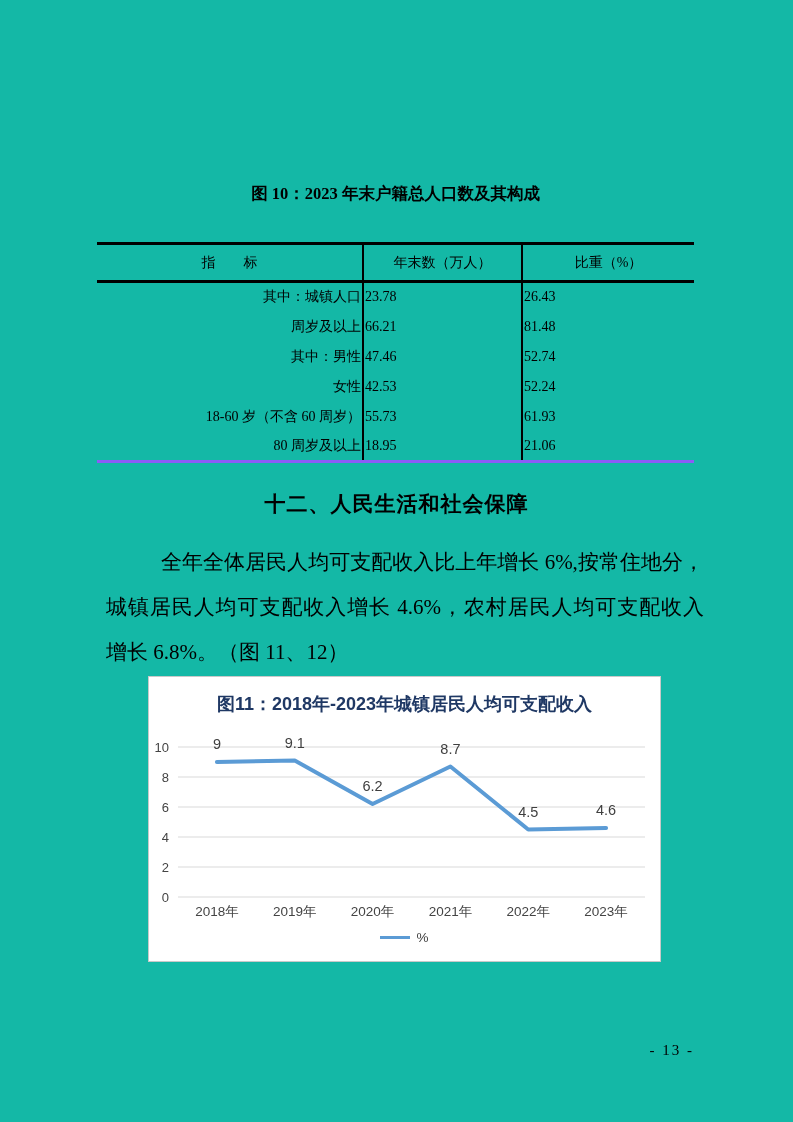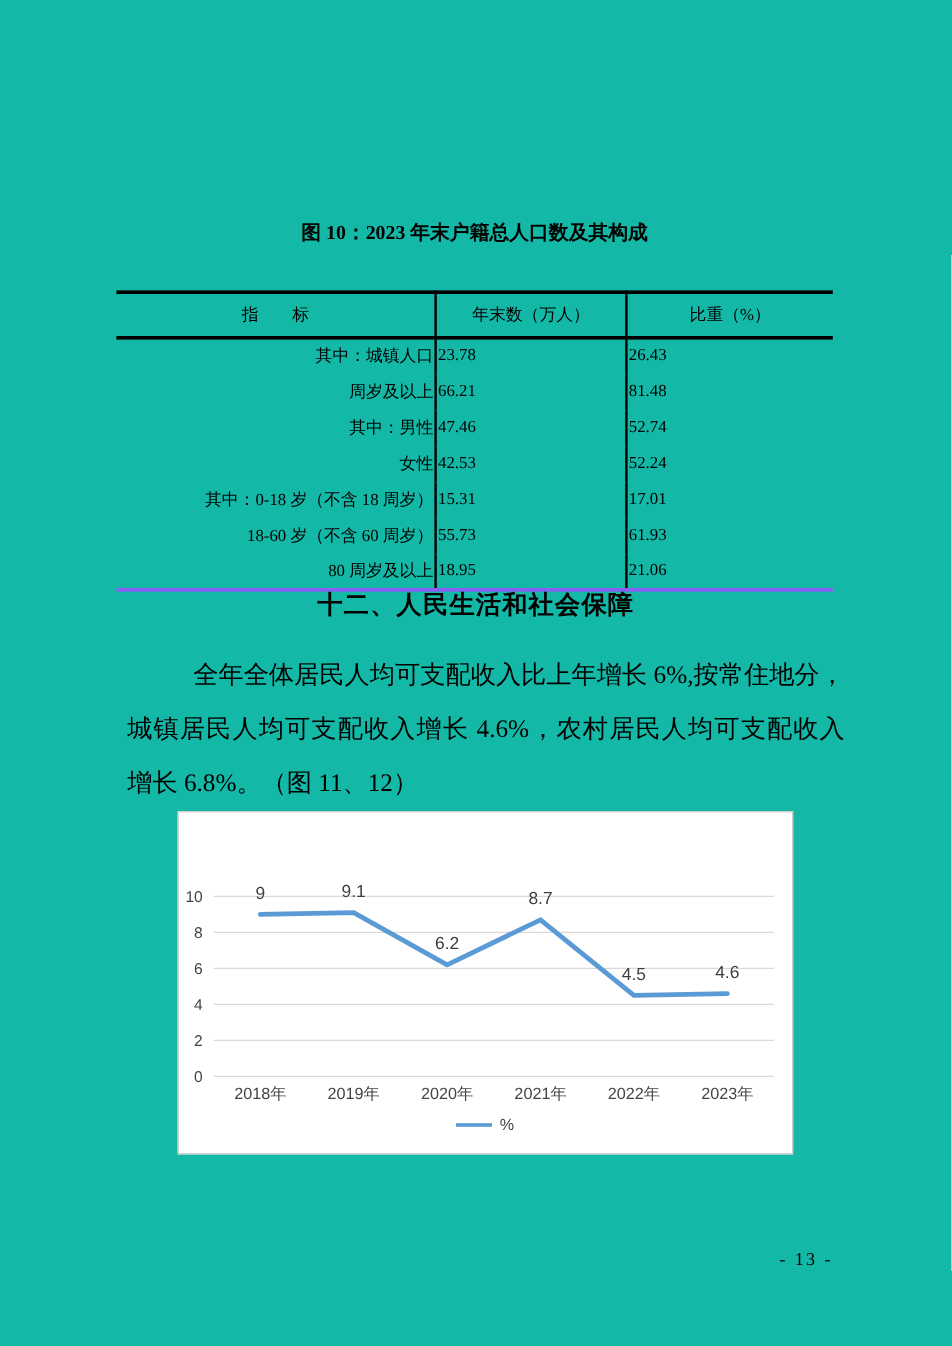--- a/index.html
+++ b/index.html
@@ -85,25 +85,20 @@
           <td class="label-cell"><span class="prefix">其中：</span><span>男性</span></td>
           <td class="num">47.46</td>
           <td class="num">52.74</td>
         </tr>
         <tr>
           <td class="label-cell"><span class="prefix"></span><span>女性</span></td>
           <td class="num">42.53</td>
           <td class="num">52.24</td>
         </tr>
         <tr>
-          <td class="label-cell"><span class="prefix">其中：</span><span>0-18 岁（不含 18 周岁）</span></td>
-          <td class="num">15.31</td>
-          <td class="num">17.01</td>
-        </tr>
-        <tr>
           <td class="label-cell"><span class="prefix"></span><span>18-60 岁（不含 60 周岁）</span></td>
           <td class="num">55.73</td>
           <td class="num">61.93</td>
         </tr>
         <tr>
           <td class="label-cell"><span class="prefix"></span><span>80 周岁及以上</span></td>
           <td class="num">18.95</td>
           <td class="num">21.06</td>
         </tr>
       </tbody>
@@ -111,20 +106,21 @@
 
   <h2 class="section-heading">十二、人民生活和社会保障</h2>
 
   <div class="paragraph" id="paragraph">
       <div class="line indent fill">全年全体居民人均可支配收入比上年增长 6%,按常住地分，</div>
       <div class="line fill">城镇居民人均可支配收入增长 4.6%，农村居民人均可支配收入</div>
       <div class="line">增长 6.8%。（图 11、12）</div>
     </div>
 
   <div class="chart-box">
+    <div class="chart-title">图11：2018年-2023年城镇居民人均可支配收入</div>
     <svg id="chart-svg" class="chart-svg" width="511" height="284" viewBox="0 0 511 284">
         <line x1="29" y1="220" x2="496" y2="220" stroke="#D9D9D9" stroke-width="1"></line>
         <text x="20" y="224.5" text-anchor="end" font-size="13" font-family="&quot;Liberation Sans&quot;, sans-serif" fill="#444444">0</text>
         <line x1="29" y1="190" x2="496" y2="190" stroke="#D9D9D9" stroke-width="1"></line>
         <text x="20" y="194.5" text-anchor="end" font-size="13" font-family="&quot;Liberation Sans&quot;, sans-serif" fill="#444444">2</text>
         <line x1="29" y1="160" x2="496" y2="160" stroke="#D9D9D9" stroke-width="1"></line>
         <text x="20" y="164.5" text-anchor="end" font-size="13" font-family="&quot;Liberation Sans&quot;, sans-serif" fill="#444444">4</text>
         <line x1="29" y1="130" x2="496" y2="130" stroke="#D9D9D9" stroke-width="1"></line>
         <text x="20" y="134.5" text-anchor="end" font-size="13" font-family="&quot;Liberation Sans&quot;, sans-serif" fill="#444444">6</text>
         <line x1="29" y1="100" x2="496" y2="100" stroke="#D9D9D9" stroke-width="1"></line>

